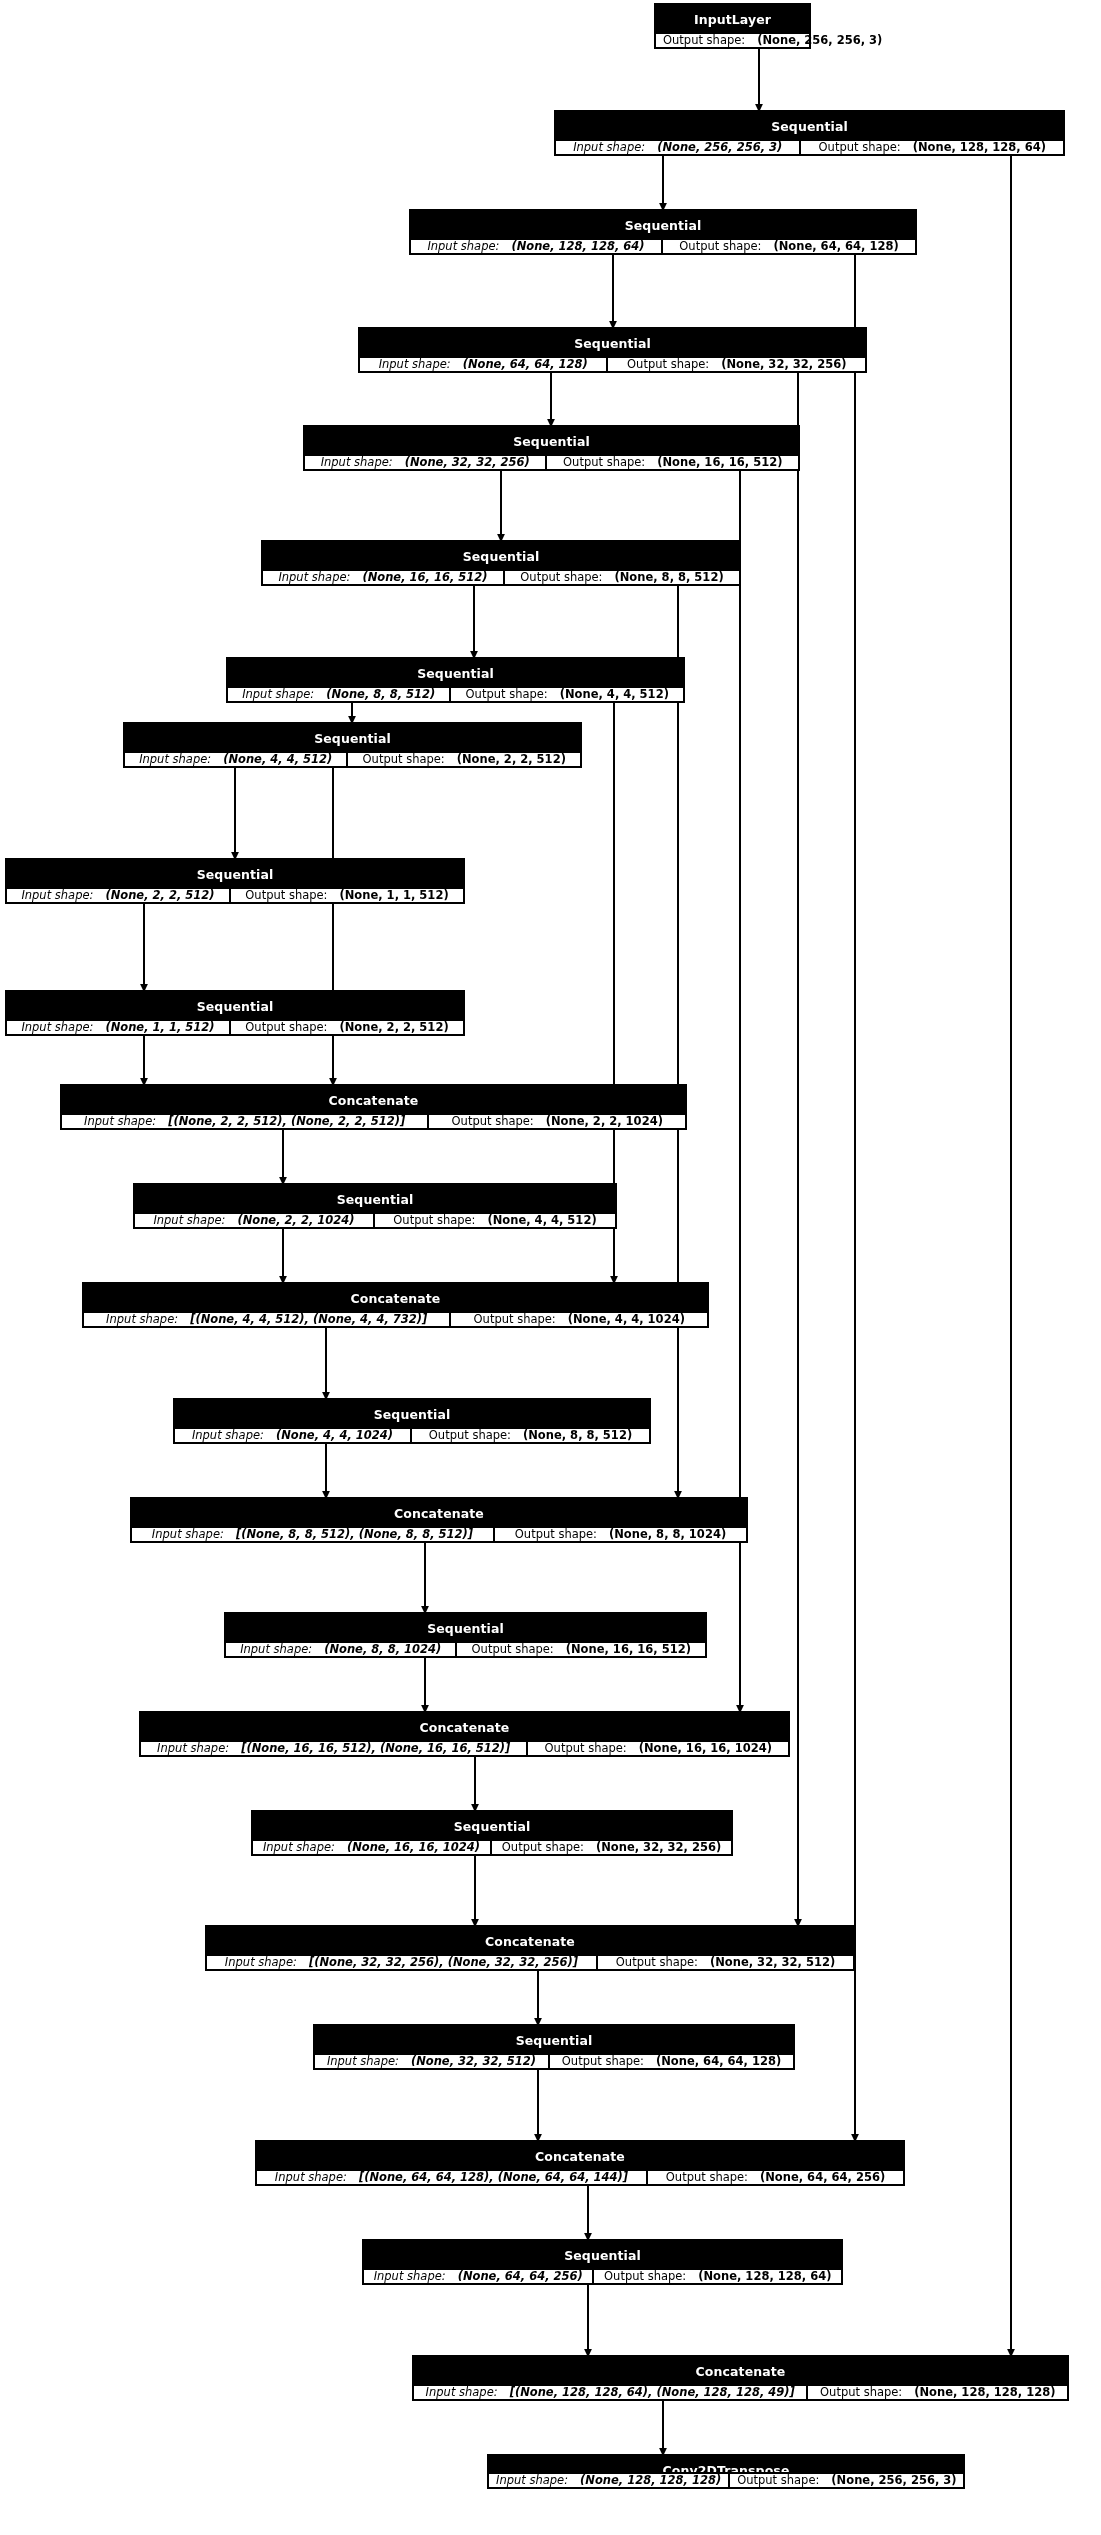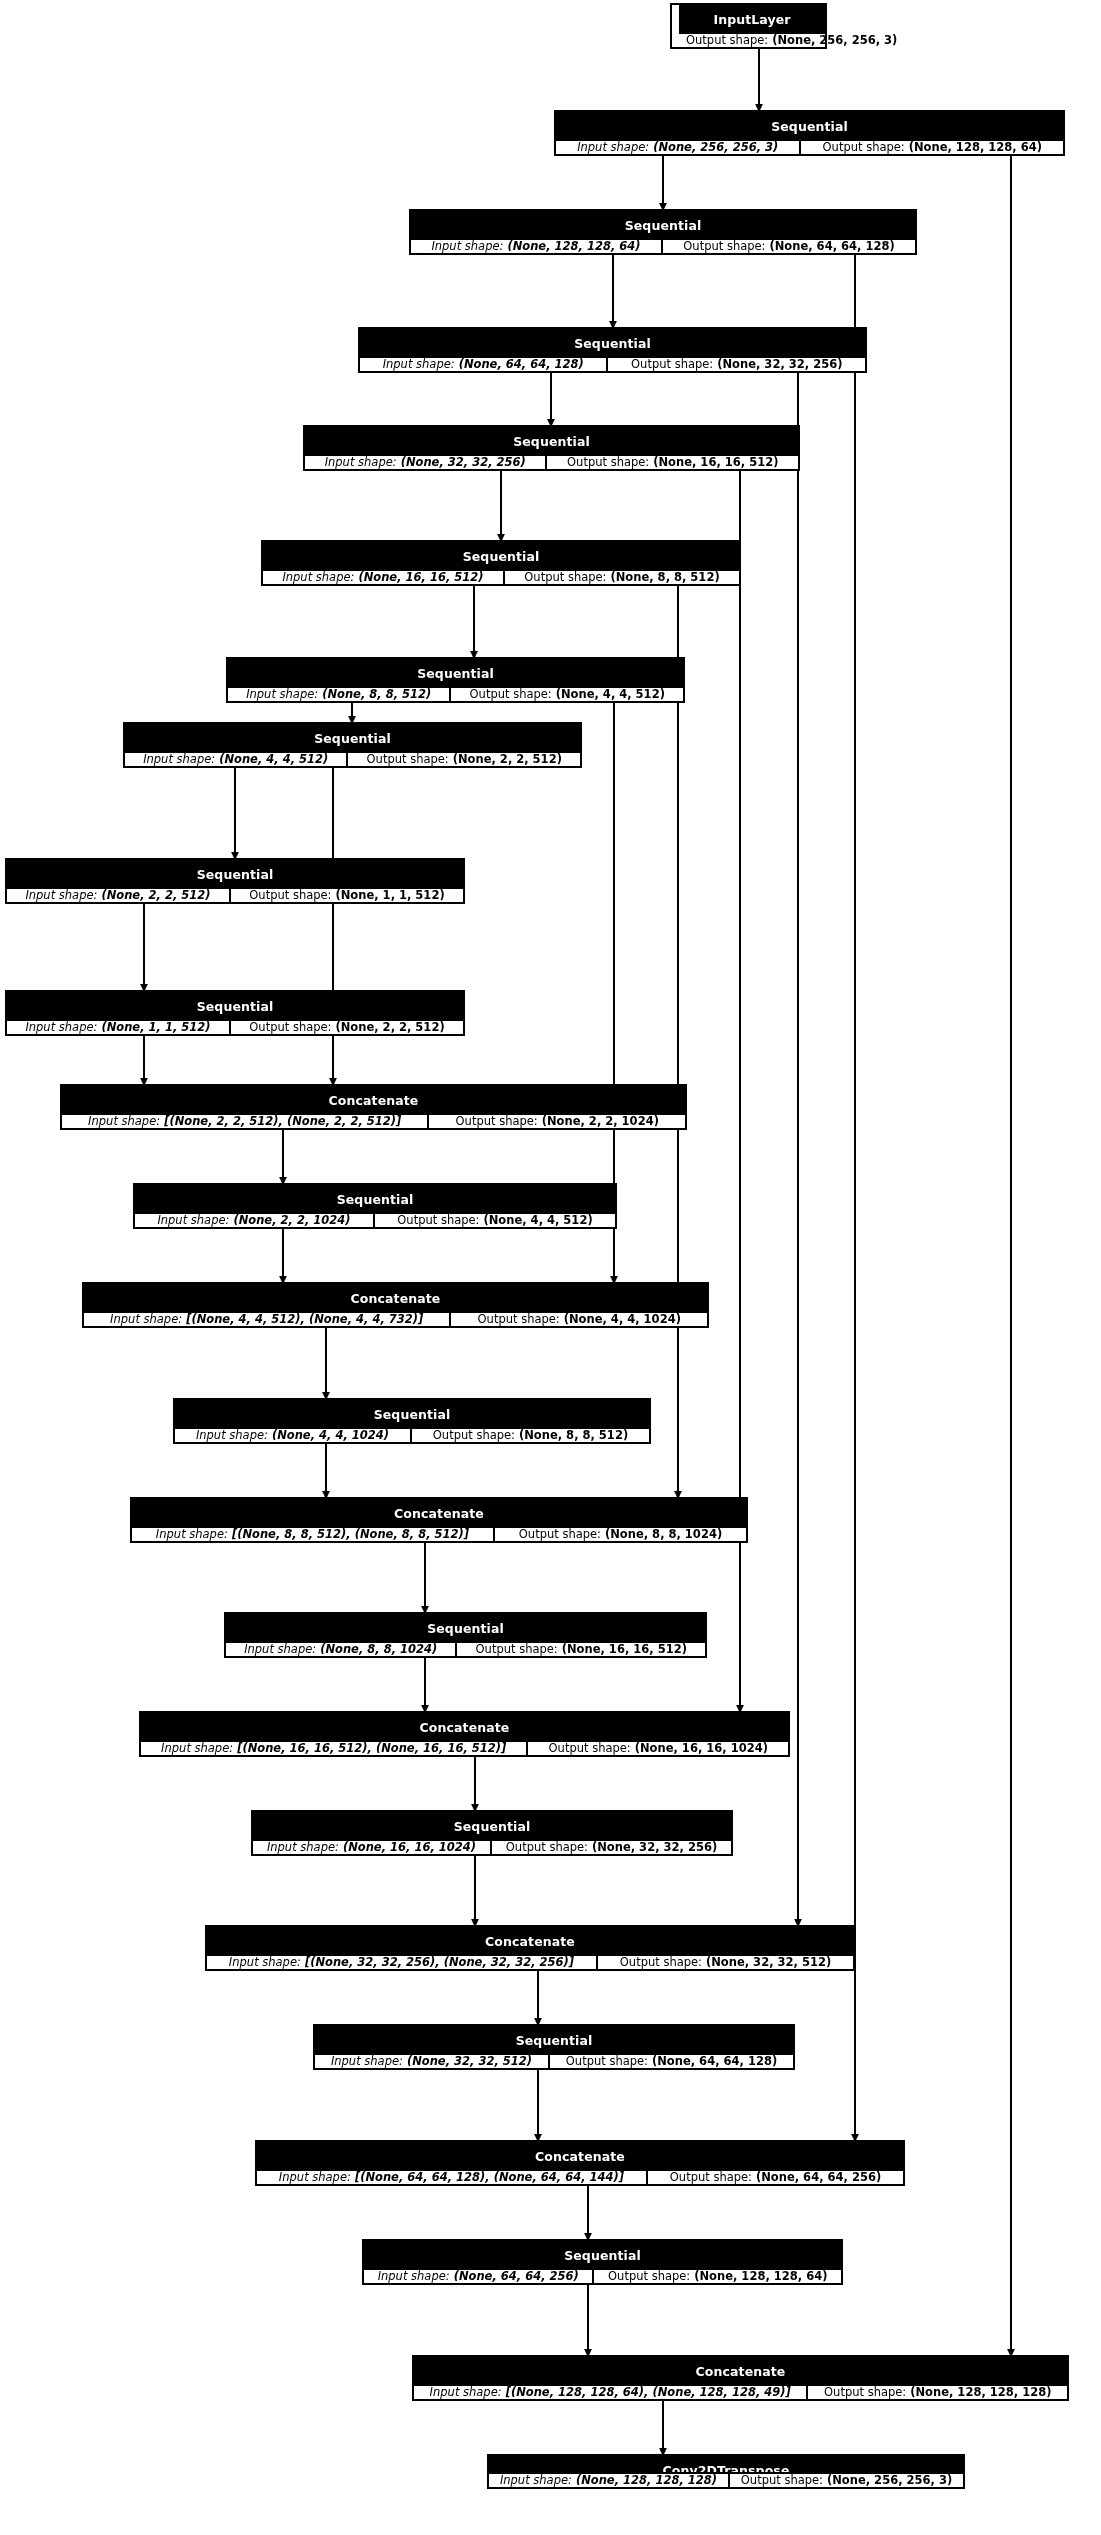--- a/index.html
+++ b/index.html
@@ -56,20 +56,21 @@
   .cell {
     flex: 1 1 auto;
     display: flex;
     align-items: center;
     justify-content: center;
     font-size: 11.5px;
     color: #000000;
     padding: 0 7px;
     white-space: nowrap;
     line-height: 1.15;
+    gap: 8px;
   }
   .cell.left {
     border-right: 2px solid #000000;
     font-style: italic;
   }
   .cell .lbl {
     font-weight: normal;
   }
   .cell .val {
     font-weight: bold;
@@ -113,21 +114,21 @@
         <path d="M 538 1971 L 538 2022" stroke="#000000" stroke-width="2" fill="none" marker-end="url(#arrow)"></path>
         <path d="M 538 2070 L 538 2138" stroke="#000000" stroke-width="2" fill="none" marker-end="url(#arrow)"></path>
         <path d="M 855 255 L 855 2138" stroke="#000000" stroke-width="2" fill="none" marker-end="url(#arrow)"></path>
         <path d="M 588 2186 L 588 2237" stroke="#000000" stroke-width="2" fill="none" marker-end="url(#arrow)"></path>
         <path d="M 588 2285 L 588 2353" stroke="#000000" stroke-width="2" fill="none" marker-end="url(#arrow)"></path>
         <path d="M 1011 156 L 1011 2353" stroke="#000000" stroke-width="2" fill="none" marker-end="url(#arrow)"></path>
         <path d="M 663 2401 L 663 2452" stroke="#000000" stroke-width="2" fill="none" marker-end="url(#arrow)"></path>
       </g>
   </svg>
   <div id="nodes">
-      <div class="node single" style="left: 670px; top: 3px; width: 157px; height: 46px; padding-left: 7px;">
+      <div class="node single" style="left: 654px; top: 3px; width: 157px; height: 46px;">
         <div class="node-title">InputLayer</div>
         <div class="node-body">
           <div class="cell">
             <span class="lbl">Output shape:</span>
             <span class="val">(None, 256, 256, 3)</span>
           </div>
         </div>
       </div>
       <div class="node" style="left: 554px; top: 110px; width: 511px; height: 46px;">
         <div class="node-title">Sequential</div>

